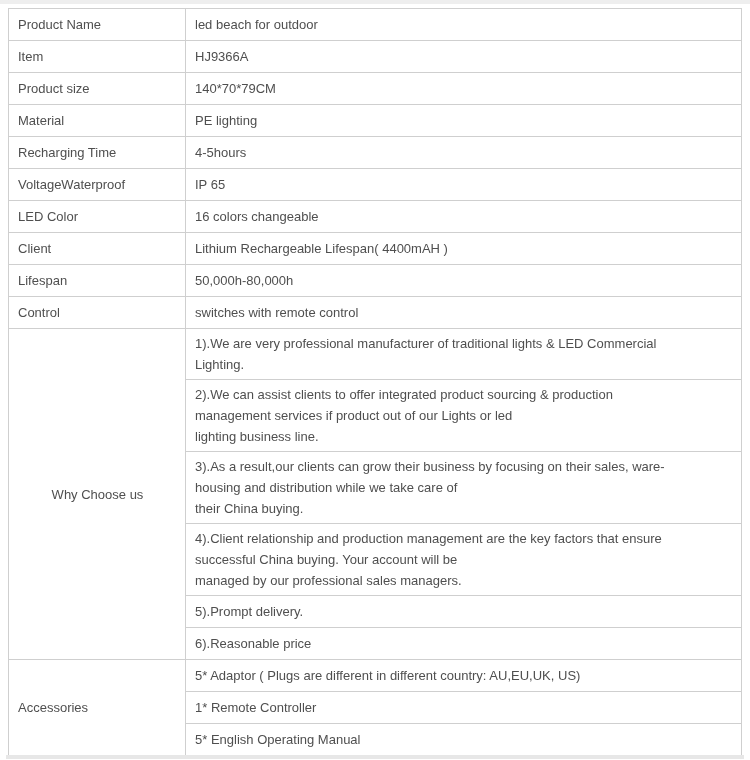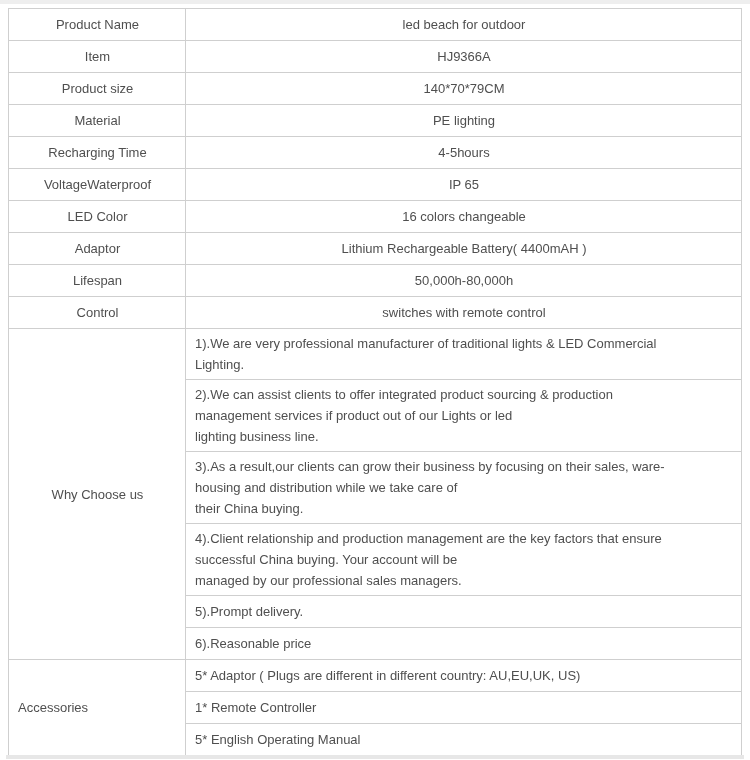--- a/index.html
+++ b/index.html
@@ -43,21 +43,21 @@
   }
   td.label-col {
     width: 177px;
     padding-left: 9px;
   }
   td.value-col {
     padding-left: 19px;
     padding-right: 6px;
     white-space: pre-line;
   }
-  tr.simple-row { height: 32px; text-align: center; }
+  tr.simple-row { height: 32px; }
   tr.sub-row-1 { height: 32px; }
   td.merged-label-middle { vertical-align: middle; text-align: center; }
   td.merged-label-top { vertical-align: top; padding-top: 9px; }
 </style>
 </head>
 <body>
 
 <div class="top-strip"></div>
 
 <table class="spec">
@@ -84,22 +84,22 @@
     </tr>
     <tr class="simple-row">
       <td class="label-col">VoltageWaterproof</td>
       <td class="value-col">IP 65</td>
     </tr>
     <tr class="simple-row">
       <td class="label-col">LED Color</td>
       <td class="value-col">16 colors changeable</td>
     </tr>
     <tr class="simple-row">
-      <td class="label-col">Adaptor</td>
-      <td class="value-col">Lithium Rechargeable Battery( 4400mAH )</td>
+      <td class="label-col">Client</td>
+      <td class="value-col">Lithium Rechargeable Lifespan( 4400mAH )</td>
     </tr>
     <tr class="simple-row">
       <td class="label-col">Lifespan</td>
       <td class="value-col">50,000h-80,000h</td>
     </tr>
     <tr class="simple-row">
       <td class="label-col">Control</td>
       <td class="value-col">switches with remote control</td>
     </tr>
 

